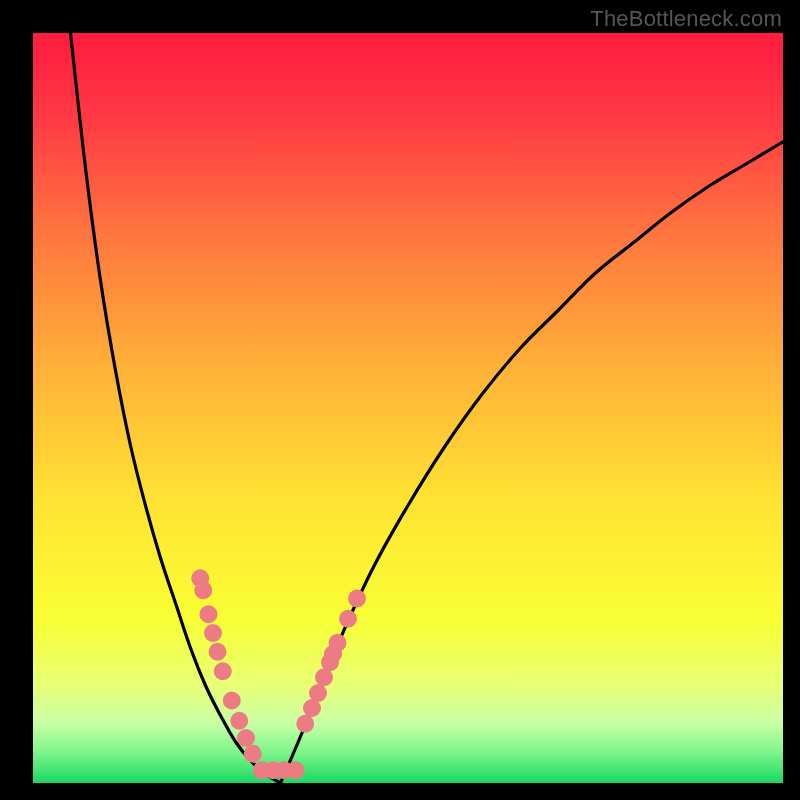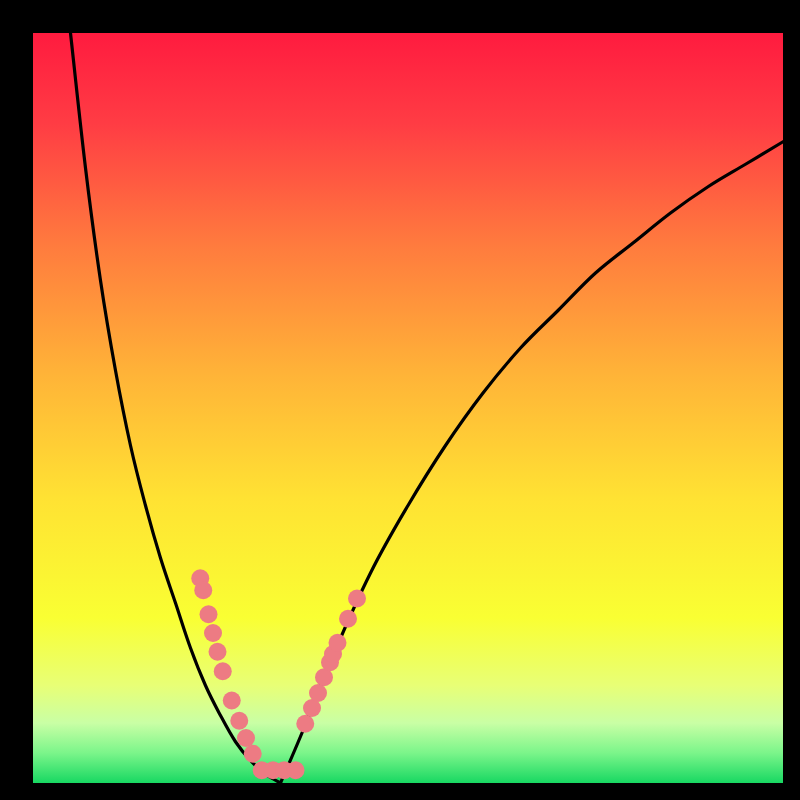--- a/index.html
+++ b/index.html
@@ -46,20 +46,21 @@
     width: 750px;
     height: 750px;
     overflow: visible;
   }
 </style>
 </head>
 <body>
 
 <div class="frame">
 
+  <div class="watermark">TheBottleneck.com</div>
 
   <div class="plot-area">
     <svg class="gradient-bg" viewBox="0 0 750 750" preserveAspectRatio="none">
       <defs>
         <linearGradient id="bg-grad" x1="0" y1="0" x2="0" y2="1">
             <stop offset="0%" stop-color="#ff1b3f"></stop>
             <stop offset="12%" stop-color="#ff3c44"></stop>
             <stop offset="28.000000000000004%" stop-color="#ff7a3e"></stop>
             <stop offset="45%" stop-color="#ffb238"></stop>
             <stop offset="62%" stop-color="#ffe233"></stop>

